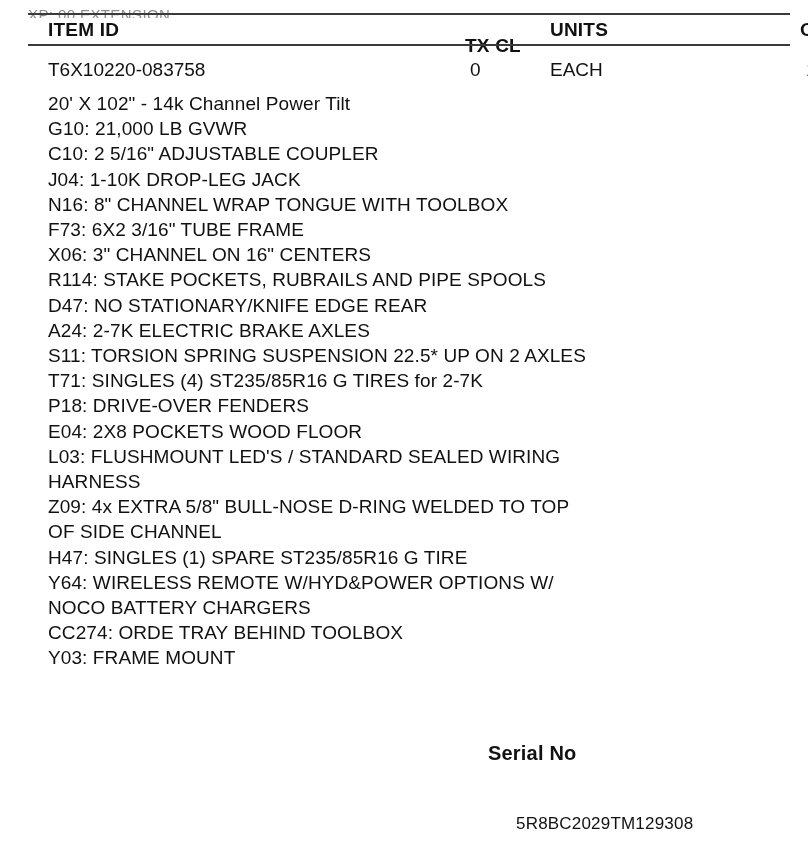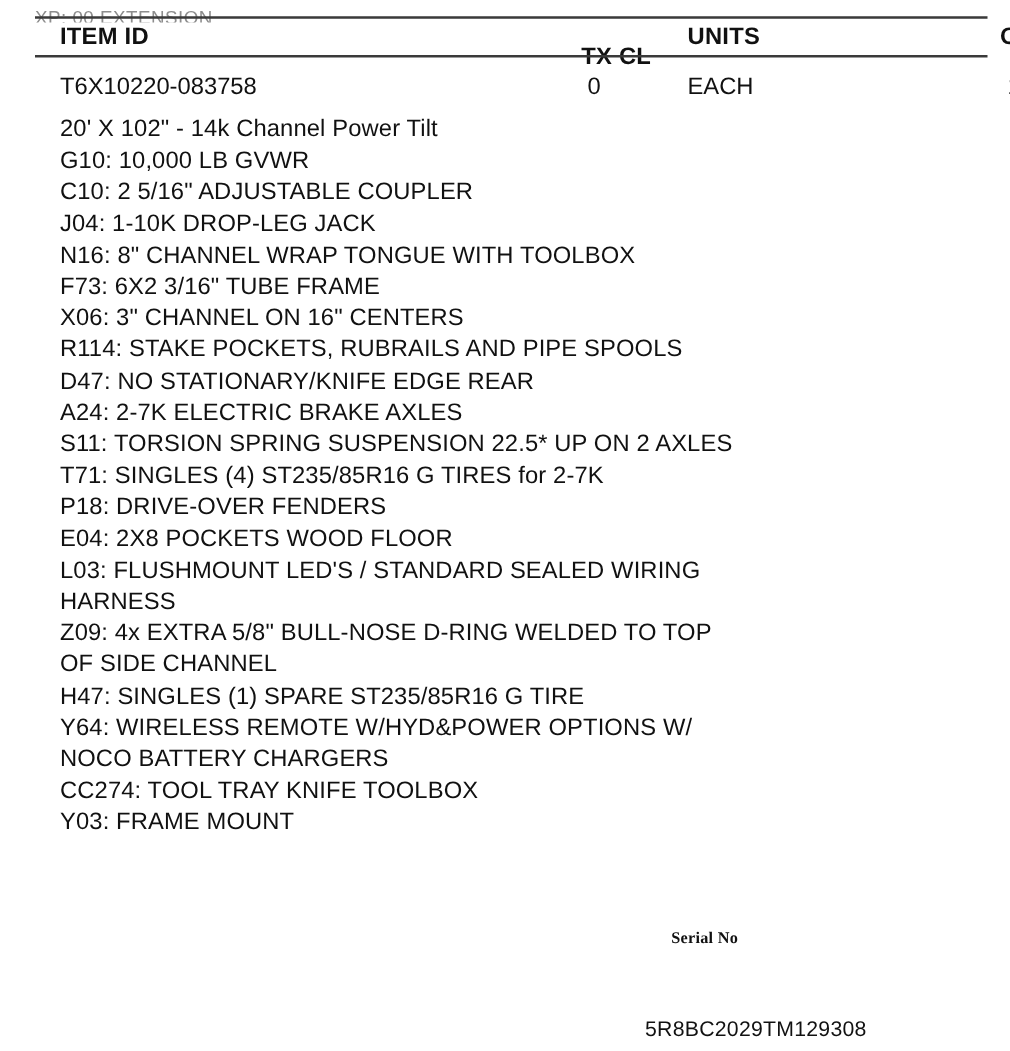--- a/index.html
+++ b/index.html
@@ -95,26 +95,25 @@
   .desc-list li {
     font-size: 19px;
     line-height: 25.2px;
     letter-spacing: 0.1px;
     padding-left: 30px;
     white-space: pre-wrap;
   }
 
   .serial-label {
     position: absolute;
-    left: 537px;
+    left: 488px;
     top: 729px;
-    font-size: 13px;
+    font-size: 20px;
     font-weight: bold;
     letter-spacing: 0.2px;
-    font-family: Liberation Serif, serif;
   }
   .serial-value {
     position: absolute;
     left: 516px;
     top: 801px;
     font-size: 17px;
     letter-spacing: 0.2px;
   }
 </style>
 </head>
@@ -137,40 +136,40 @@
 
   <div class="body-row">
     <span class="cell cell-item">T6X10220-083758</span>
     <span class="cell cell-txcl">0</span>
     <span class="cell cell-units">EACH</span>
     <span class="cell cell-order">1.</span>
   </div>
 
   <ul class="desc-list">
     <li>20' X 102" - 14k Channel Power Tilt</li>
-    <li>G10: 10,000 LB GVWR</li>
+    <li>G10: 21,000 LB GVWR</li>
     <li>C10: 2 5/16" ADJUSTABLE COUPLER</li>
     <li>J04: 1-10K DROP-LEG JACK</li>
     <li>N16: 8" CHANNEL WRAP TONGUE WITH TOOLBOX</li>
     <li>F73: 6X2 3/16" TUBE FRAME</li>
     <li>X06: 3" CHANNEL ON 16" CENTERS</li>
     <li>R114: STAKE POCKETS, RUBRAILS AND PIPE SPOOLS</li>
     <li>D47: NO STATIONARY/KNIFE EDGE REAR</li>
     <li>A24: 2-7K ELECTRIC BRAKE AXLES</li>
     <li>S11: TORSION SPRING SUSPENSION 22.5* UP ON 2 AXLES</li>
     <li>T71: SINGLES (4) ST235/85R16 G TIRES for 2-7K</li>
     <li>P18: DRIVE-OVER FENDERS</li>
     <li>E04: 2X8 POCKETS WOOD FLOOR</li>
     <li>L03: FLUSHMOUNT LED'S / STANDARD SEALED WIRING</li>
     <li>HARNESS</li>
     <li>Z09: 4x EXTRA 5/8" BULL-NOSE D-RING WELDED TO TOP</li>
     <li>OF SIDE CHANNEL</li>
     <li>H47: SINGLES (1) SPARE ST235/85R16 G TIRE</li>
     <li>Y64: WIRELESS REMOTE W/HYD&amp;POWER OPTIONS W/</li>
     <li>NOCO BATTERY CHARGERS</li>
-    <li>CC274: TOOL TRAY KNIFE TOOLBOX</li>
+    <li>CC274: ORDE TRAY BEHIND TOOLBOX</li>
     <li>Y03: FRAME MOUNT</li>
   </ul>
 
   <div class="serial-label">Serial No</div>
   <div class="serial-value">5R8BC2029TM129308</div>
 
 </div>
 
 </body></html>

